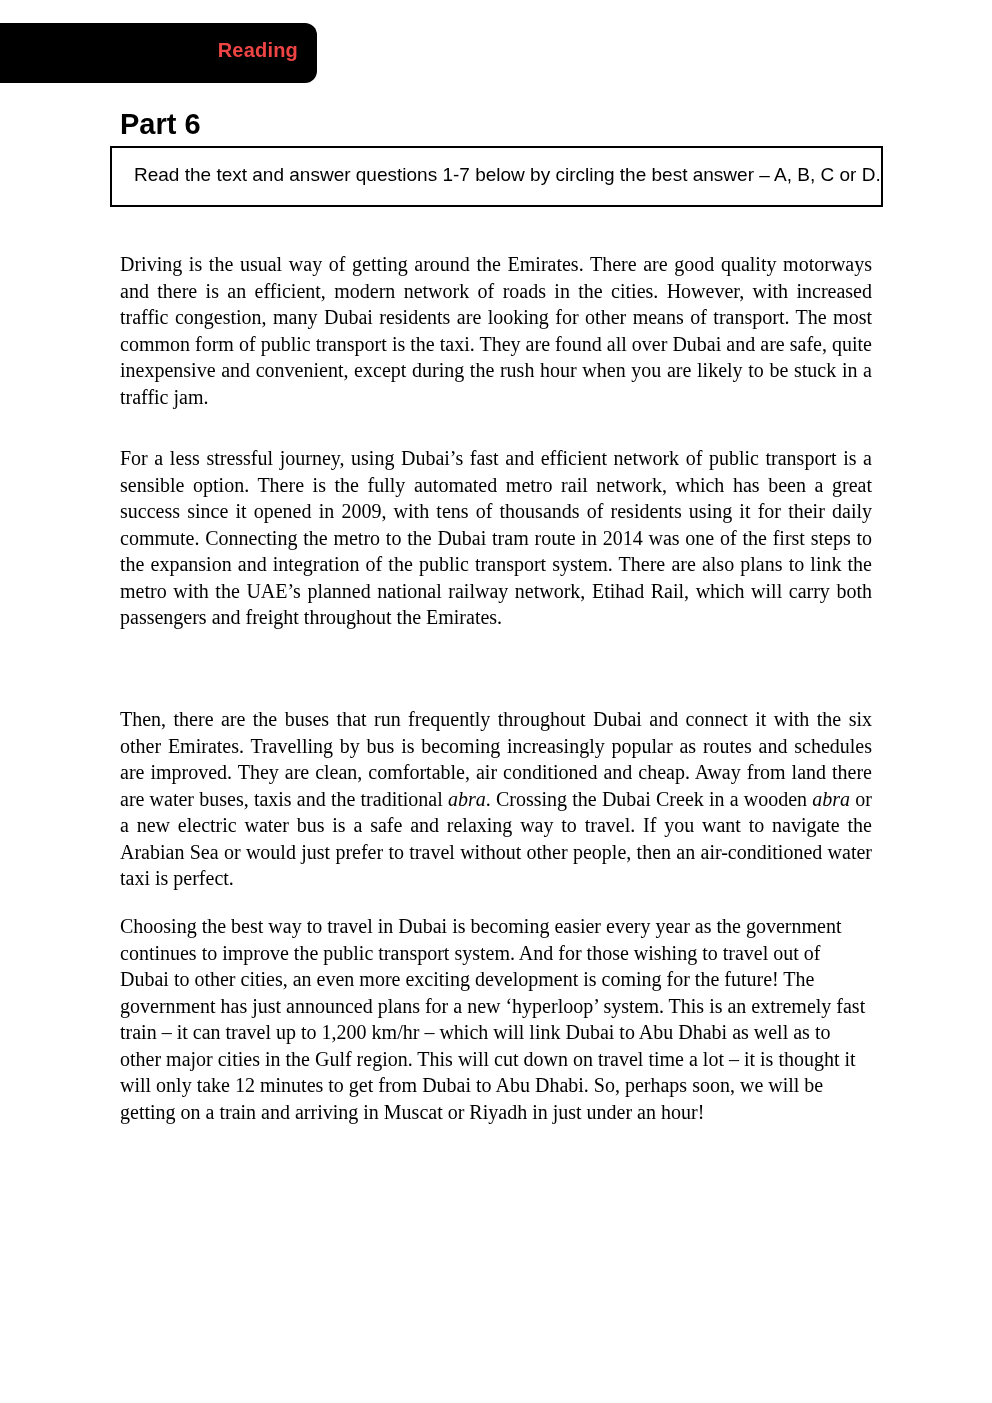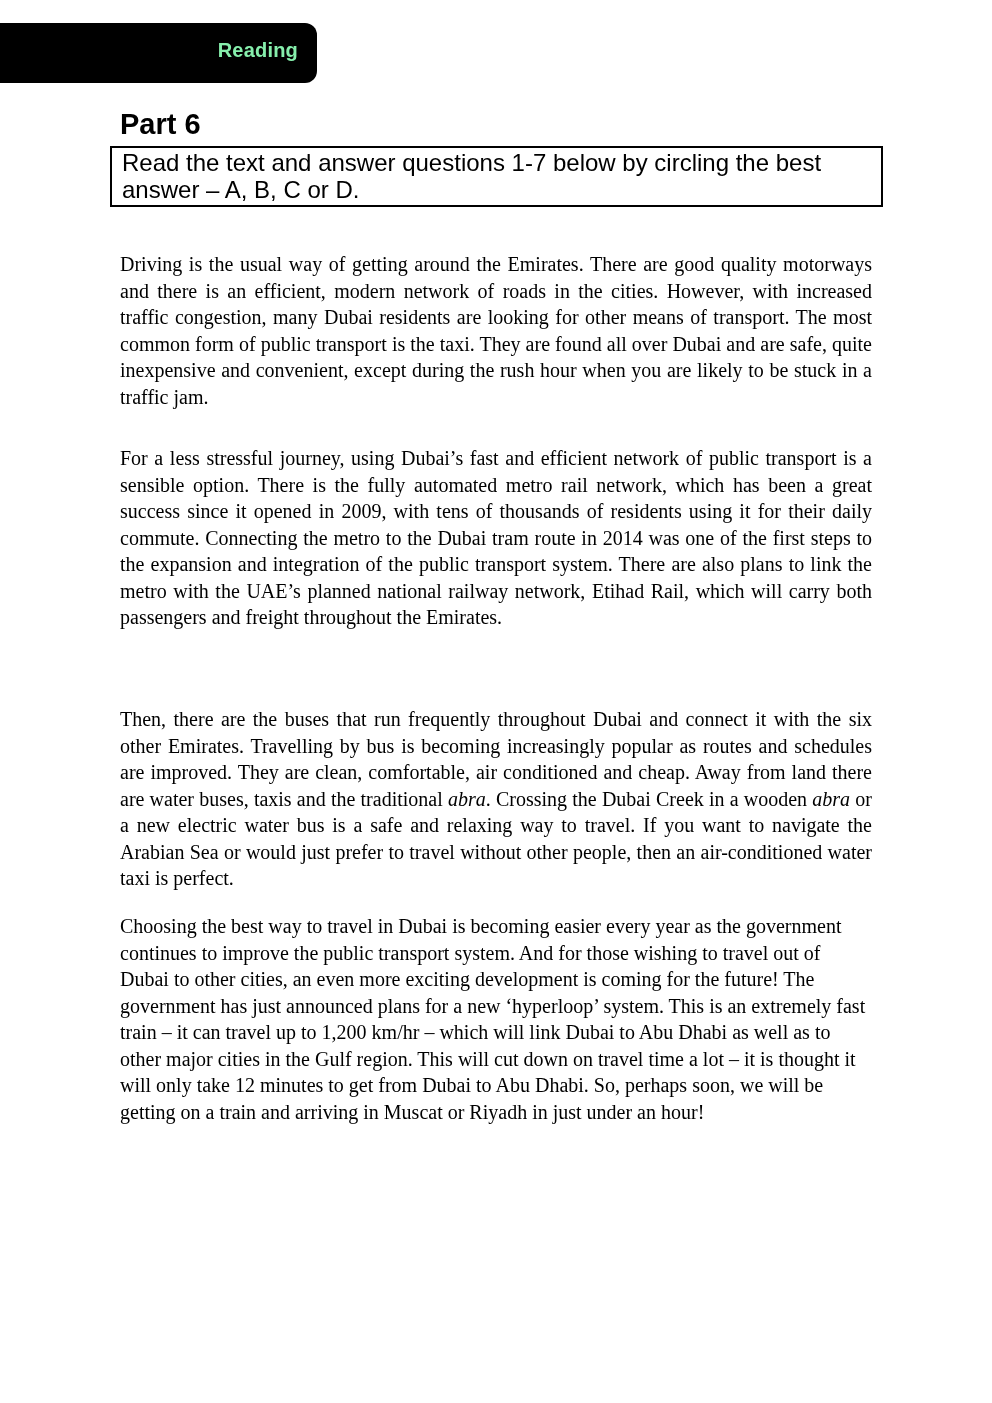--- a/index.html
+++ b/index.html
@@ -21,21 +21,21 @@
       top: 23px;
       width: 317px;
       height: 60px;
       background: #000000;
       border-radius: 0 12px 12px 0;
     }
     .section-tab-label {
       position: absolute;
       right: 19px;
       top: 16px;
-      color: #86efac;
+      color: #ef4444;
       font-weight: bold;
       font-size: 20px;
       letter-spacing: 0.2px;
     }
     .part-title {
       position: absolute;
       left: 120px;
       top: 106px;
       font-size: 29px;
       font-weight: bold;
@@ -49,23 +49,23 @@
       width: 769px;
       height: 57px;
       border: 2px solid #000000;
       box-sizing: content-box;
     }
     .instruction-text {
       position: absolute;
       left: 10px;
       top: 1px;
       width: 750px;
-      font-size: 24px;
+      font-size: 19px;
       line-height: 27px;
-      margin: 0;
+      margin: 12px;
     }
     .passage {
       position: absolute;
       left: 120px;
       width: 752px;
       font-size: 20px;
       line-height: 26.5px;
       margin: 0;
       font-family: Liberation Serif, serif;
     }

